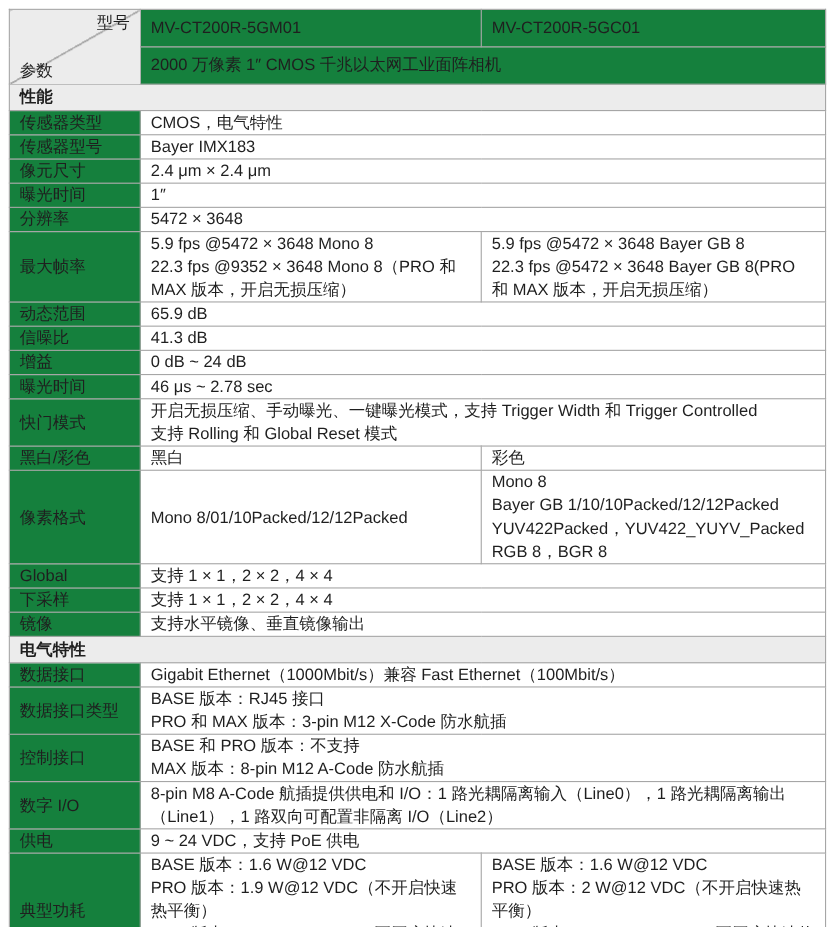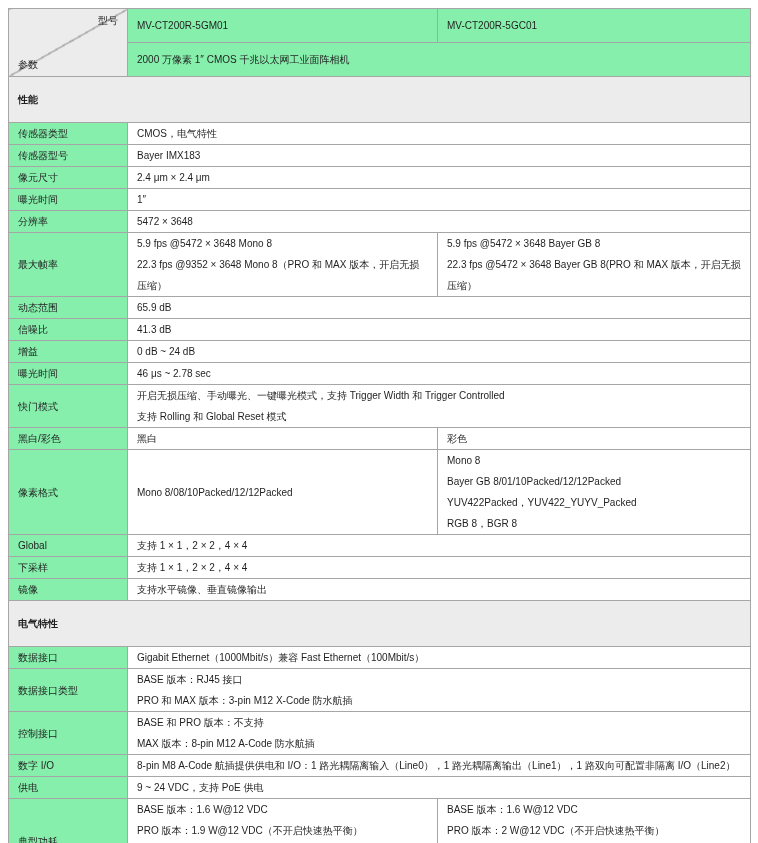--- a/index.html
+++ b/index.html
@@ -20,34 +20,34 @@
   table.spec {
     border-collapse: collapse;
     table-layout: fixed;
     width: 742px;
   }
   col.c1 { width: 119px; }
   col.c2 { width: 310px; }
   col.c3 { width: 313px; }
   td {
     border: 1px solid #a6a6a6;
-    font-size: 10px;
+    font-size: 15px;
     line-height: 21px;
     padding: 0 9px;
     vertical-align: middle;
     white-space: pre-line;
     word-wrap: break-word;
   }
   td.lab, td.gray {
-    background: #86efac;
+    background: #15803d;
   }
   td.section {
     background: #ececec;
     font-weight: bold;
-    padding: 12px 9px;
+    padding: 1px 9px;
   }
   tr.hrow td {
     padding: 2px 9px;
   }
   td.corner {
     position: relative;
     background-color: #ececec;
     background-image: linear-gradient(to bottom right,
       transparent calc(50% - 1px),
       #a6a6a6 calc(50% - 1px),
@@ -140,23 +140,23 @@
       <td colspan="2">开启无损压缩、手动曝光、一键曝光模式，支持 Trigger Width 和 Trigger Controlled
 支持 Rolling 和 Global Reset 模式</td>
     </tr>
     <tr>
       <td class="lab">黑白/彩色</td>
       <td>黑白</td>
       <td>彩色</td>
     </tr>
     <tr>
       <td class="lab">像素格式</td>
-      <td>Mono 8/08/10Packed/12/12Packed</td>
+      <td>Mono 8/01/10Packed/12/12Packed</td>
       <td>Mono 8
-Bayer GB 8/01/10Packed/12/12Packed
+Bayer GB 1/10/10Packed/12/12Packed
 YUV422Packed，YUV422_YUYV_Packed
 RGB 8，BGR 8</td>
     </tr>
     <tr>
       <td class="lab">Global</td>
       <td colspan="2">支持 1 × 1，2 × 2，4 × 4</td>
     </tr>
     <tr>
       <td class="lab">下采样</td>
       <td colspan="2">支持 1 × 1，2 × 2，4 × 4</td>

